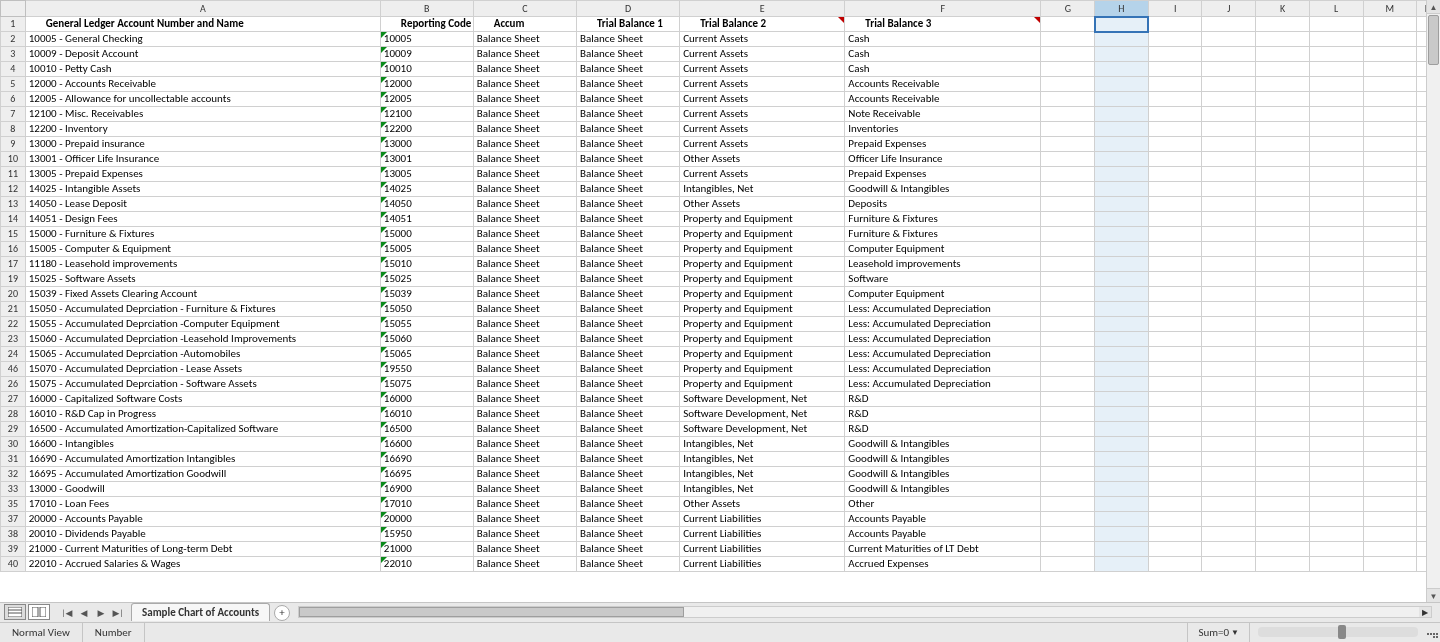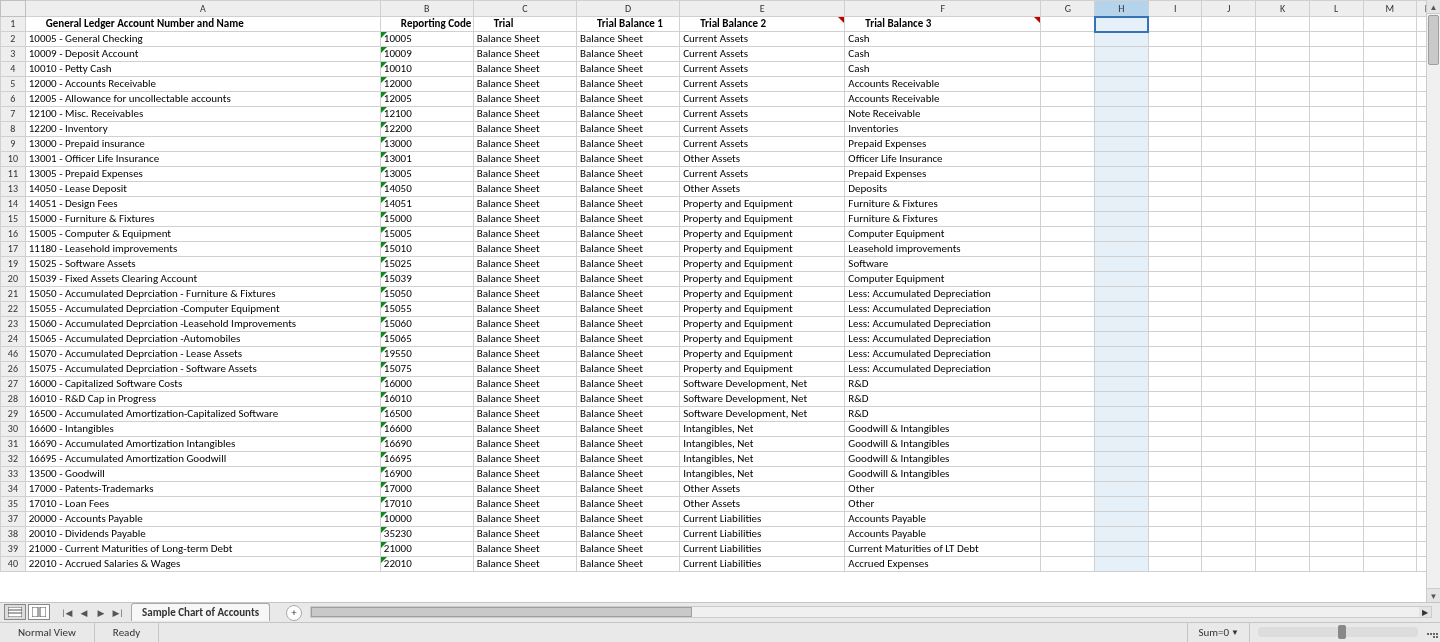--- a/index.html
+++ b/index.html
@@ -59,37 +59,37 @@
   .resize-grip { position:absolute; top:1px; right:1px; width:12px; height:12px; display:flex; flex-direction:column; justify-content:space-between;}
   .resize-grip span { height:2px; background:#666; }
   
   .statusbar { position:absolute; left:0; right:0; bottom:0; height:20px; background:#e9e9e9; border-top:1px solid #c5c5c5; display:flex; align-items:center; font-size:11px; color:#333;}
   .statusbar .views { display:flex; padding:0 4px; gap:2px;}
   .statusbar .viewbtn { width:22px; height:16px; border:1px solid #888; background:#fff; display:flex; align-items:center; justify-content:center;}
   .viewbtn.active { background:#dcdcdc; }
   .viewbtn svg { width:14px; height:10px; }
   .statusbar .nav { display:flex; align-items:center; margin-left:6px; gap:3px;}
   .navbtn { width:14px; height:14px; display:flex; align-items:center; justify-content:center; color:#555; font-size:9px;}
-  .statusbar .tabs { display:flex; align-items:flex-end; margin-left:6px;gap:12px;}
+  .statusbar .tabs { display:flex; align-items:flex-end; margin-left:6px;}
   .tab { padding:2px 10px; border:1px solid #aaa; border-bottom:none; border-radius:3px 3px 0 0; background:#f7f7f7; font-size:11px; font-weight:bold;}
   .addtab { width:16px; height:16px; border:1px solid #aaa; border-radius:50%; margin-left:4px; background:#fff; font-size:11px; line-height:13px; text-align:center;}
   .statusbar .hscroll { flex:1; height:12px; margin:0 8px; background:#f0f0f0; border:1px solid #ccc; position:relative;}
   .hscroll .hthumb { position:absolute; left:0; top:0; bottom:0; width:34%; background:#c9c9c9; border:1px solid #9e9e9e;}
   .hscroll .hbtn { position:absolute; top:0; bottom:0; width:12px; background:#e4e4e4; text-align:center; font-size:8px; line-height:10px;}
   .hscroll .hbtn.l{left:0;} .hscroll .hbtn.r{right:0;}
   
   .statusbar { height:40px; flex-direction:column; align-items:stretch; padding:0;}
   .statusrow { height:20px; display:flex; align-items:center;}
   .statusrow.r1 { border-bottom:1px solid #c5c5c5;}
   .sheet-wrap { bottom:40px;}
   .vscroll { bottom:40px;}
   .statusrow .spacer { flex:1;}
   .sumbox { display:flex; align-items:center; gap:2px; border-left:1px solid #c5c5c5; border-right:1px solid #c5c5c5; padding:0 10px; height:100%;}
   .sumbox .drop { font-size:8px; }
-  .status-left { padding:0 18px; border-right:1px solid #c5c5c5; height:100%; display:flex; align-items:center;}
+  .status-left { padding:0 12px; border-right:1px solid #c5c5c5; height:100%; display:flex; align-items:center;}
   .zoom { width:160px; height:10px; background:#ddd; margin:0 8px; position:relative; border-radius:4px;}
   .zoom .zthumb{position:absolute; left:50%; top:-2px; width:8px; height:14px; background:#888; border-radius:2px;}
   .resize-corner { width:12px; height:12px; margin-right:2px; display:flex; flex-wrap:wrap; align-content:flex-end; justify-content:flex-end; gap:1px;}
   .resize-corner span{width:2px;height:2px;background:#666;}
 </style>
 </head>
 <body>
 
 <div class="sheet-wrap">
   <table class="grid">
@@ -127,21 +127,21 @@
           <th class="colhdr">L</th>
           <th class="colhdr">M</th>
           <th class="colhdr">N</th>
         </tr>
     </thead>
     <tbody id="grid-body">
         <tr class="header-row">
           <th class="rowhdr">1</th>
           <td>General Ledger Account Number and Name</td>
           <td>Reporting Code</td>
-          <td>Trial</td>
+          <td>Accum</td>
           <td>Trial Balance 1</td>
           <td class="commented">Trial Balance 2</td>
           <td class="commented">Trial Balance 3</td>
           <td></td>
           <td class="selcol selcell"></td>
           <td></td>
           <td></td>
           <td></td>
           <td></td>
           <td></td>
@@ -311,20 +311,37 @@
           <td></td>
           <td class="selcol"></td>
           <td></td>
           <td></td>
           <td></td>
           <td></td>
           <td></td>
           <td></td>
         </tr>
         <tr>
+          <th class="rowhdr">12</th>
+          <td>14025 - Intangible Assets</td>
+          <td class="txtnum">14025</td>
+          <td>Balance Sheet</td>
+          <td>Balance Sheet</td>
+          <td>Intangibles, Net</td>
+          <td>Goodwill &amp; Intangibles</td>
+          <td></td>
+          <td class="selcol"></td>
+          <td></td>
+          <td></td>
+          <td></td>
+          <td></td>
+          <td></td>
+          <td></td>
+        </tr>
+        <tr>
           <th class="rowhdr">13</th>
           <td>14050 - Lease Deposit</td>
           <td class="txtnum">14050</td>
           <td>Balance Sheet</td>
           <td>Balance Sheet</td>
           <td>Other Assets</td>
           <td>Deposits</td>
           <td></td>
           <td class="selcol"></td>
           <td></td>
@@ -635,43 +652,26 @@
           <td class="selcol"></td>
           <td></td>
           <td></td>
           <td></td>
           <td></td>
           <td></td>
           <td></td>
         </tr>
         <tr>
           <th class="rowhdr">33</th>
-          <td>13500 - Goodwill</td>
+          <td>13000 - Goodwill</td>
           <td class="txtnum">16900</td>
           <td>Balance Sheet</td>
           <td>Balance Sheet</td>
           <td>Intangibles, Net</td>
           <td>Goodwill &amp; Intangibles</td>
-          <td></td>
-          <td class="selcol"></td>
-          <td></td>
-          <td></td>
-          <td></td>
-          <td></td>
-          <td></td>
-          <td></td>
-        </tr>
-        <tr>
-          <th class="rowhdr">34</th>
-          <td>17000 - Patents-Trademarks</td>
-          <td class="txtnum">17000</td>
-          <td>Balance Sheet</td>
-          <td>Balance Sheet</td>
-          <td>Other Assets</td>
-          <td>Other</td>
           <td></td>
           <td class="selcol"></td>
           <td></td>
           <td></td>
           <td></td>
           <td></td>
           <td></td>
           <td></td>
         </tr>
         <tr>
@@ -687,38 +687,38 @@
           <td></td>
           <td></td>
           <td></td>
           <td></td>
           <td></td>
           <td></td>
         </tr>
         <tr>
           <th class="rowhdr">37</th>
           <td>20000 - Accounts Payable</td>
-          <td class="txtnum">10000</td>
+          <td class="txtnum">20000</td>
           <td>Balance Sheet</td>
           <td>Balance Sheet</td>
           <td>Current Liabilities</td>
           <td>Accounts Payable</td>
           <td></td>
           <td class="selcol"></td>
           <td></td>
           <td></td>
           <td></td>
           <td></td>
           <td></td>
           <td></td>
         </tr>
         <tr>
           <th class="rowhdr">38</th>
           <td>20010 - Dividends Payable</td>
-          <td class="txtnum">35230</td>
+          <td class="txtnum">15950</td>
           <td>Balance Sheet</td>
           <td>Balance Sheet</td>
           <td>Current Liabilities</td>
           <td>Accounts Payable</td>
           <td></td>
           <td class="selcol"></td>
           <td></td>
           <td></td>
           <td></td>
           <td></td>
@@ -802,21 +802,21 @@
       <div class="addtab">+</div>
     </div>
     <div class="hscroll">
       <div class="hbtn l">◀</div>
       <div class="hthumb"></div>
       <div class="hbtn r">▶</div>
     </div>
   </div>
   <div class="statusrow r2">
     <div class="status-left">Normal View</div>
-    <div class="status-left">Ready</div>
+    <div class="status-left">Number</div>
     <div class="spacer"></div>
     <div class="sumbox">
       <span>Sum=0</span>
       <span class="drop">▼</span>
     </div>
     <div class="zoom">
         <div class="zthumb"></div>
       </div>
     <div class="resize-corner">
       <span></span>

